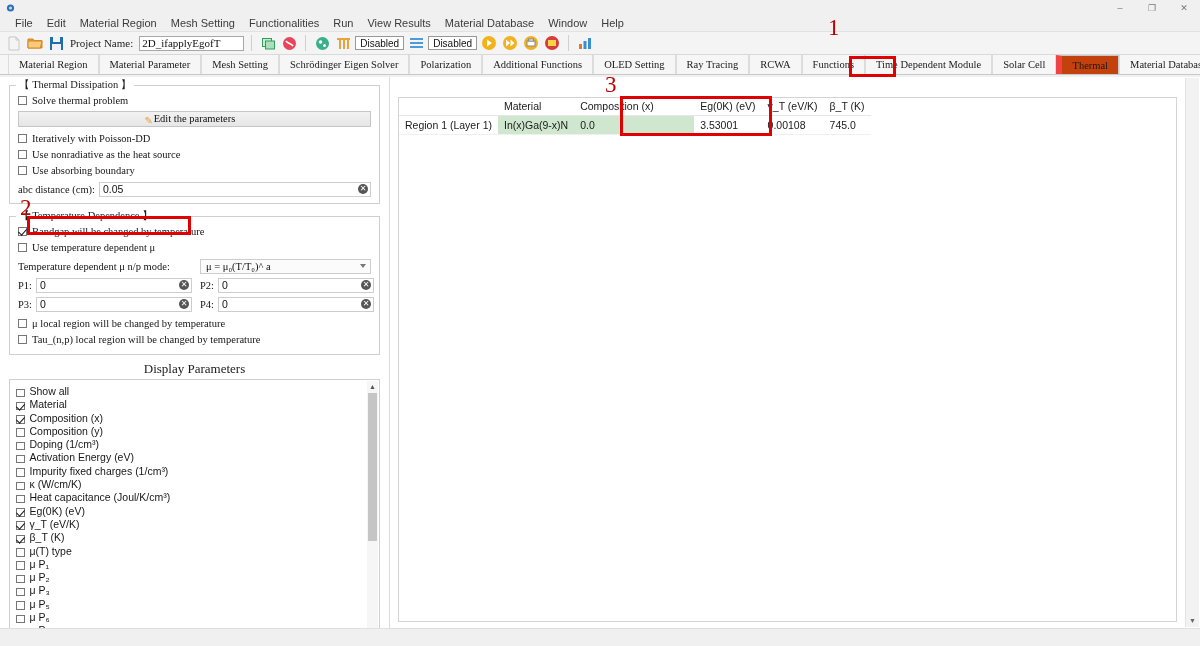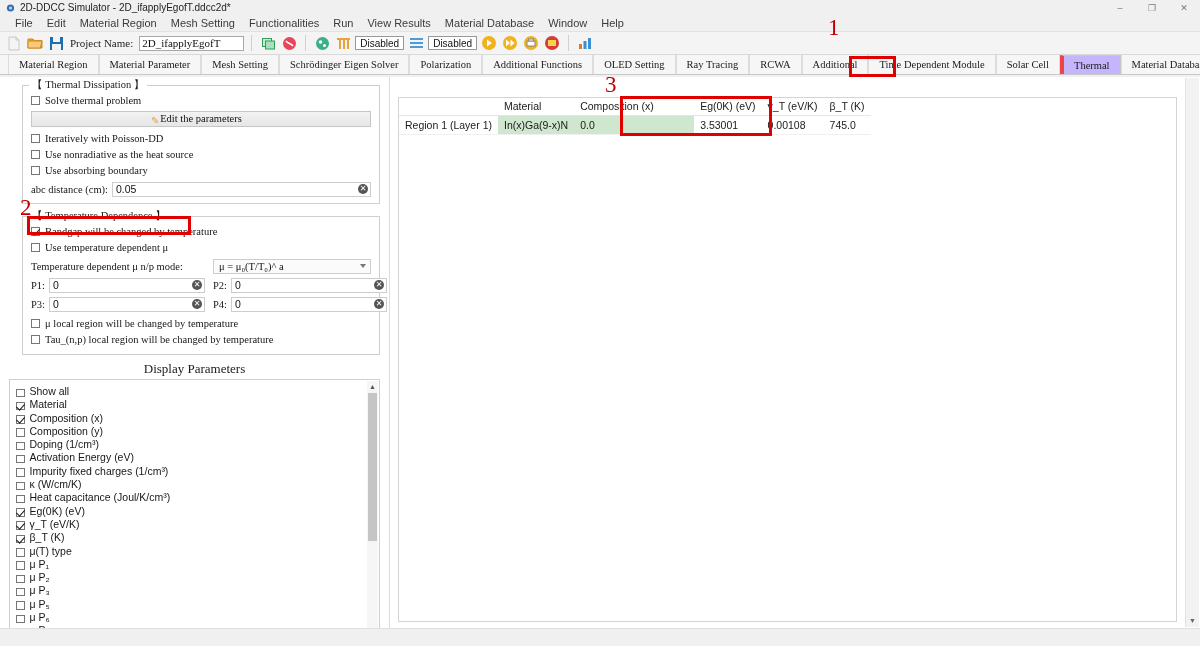--- a/index.html
+++ b/index.html
@@ -125,23 +125,23 @@
     padding: 0 10px;
     height: 19px;
     line-height: 19px;
     border-left: 1px solid #dcdcdc;
     border-right: 1px solid #dcdcdc;
     background: #f6f6f6;
     white-space: nowrap;
     font-family: "Liberation Serif", serif;
   }
   .tab.active {
-    background: #c4b5fd;
+    background: #c2410c;
     border-top: 1px solid #c9c9c9;
-    border-left: 4px solid #ef4444;
+    border-left: 6px solid #ef4444;
     border-right: 1px solid #c9c9c9;
   }
 
   
   .content {
     position: absolute;
     left: 0; top: 77px;
     width: 1200px; height: 551px;
     background: #f0f0f0;
     display: flex;
@@ -155,21 +155,21 @@
   }
   .rightpanel {
     flex: 1;
     background: #ffffff;
     position: relative;
   }
 
   
   .group {
     border: 1px solid #cfcfcf;
-    margin: 4px 1px 0 14px;
+    margin: 4px 1px 0 1px;
     padding: 6px 8px 6px 8px;
     position: relative;
     background: #fff;
   }
   .group-title {
     position: absolute;
     top: -8px; left: 6px;
     background: #fff;
     padding: 0 3px;
     font-size: 10.5px;
@@ -429,21 +429,20 @@
 
 <div id="app">
 
   <div class="titlebar">
     <span class="appicon">
       <svg width="10" height="10" viewBox="0 0 10 10">
         <circle cx="4.5" cy="5" r="3.6" fill="#2f6fb5"></circle>
         <circle cx="4.5" cy="5" r="1.6" fill="#bcd8f0"></circle>
       </svg>
     </span>
-    <span class="title-text">2D-DDCC Simulator - 2D_ifapplyEgofT.ddcc2d*</span>
     <div class="wincontrols">
       <div>–</div>
       <div>❐</div>
       <div>✕</div>
     </div>
   </div>
 
   <div class="menubar">
     <span class="mi">File</span>
     <span class="mi">Edit</span>
@@ -556,21 +555,21 @@
   <div class="tabbar">
     <span class="tab">Material Region</span>
     <span class="tab">Material Parameter</span>
     <span class="tab">Mesh Setting</span>
     <span class="tab">Schrödinger Eigen Solver</span>
     <span class="tab">Polarization</span>
     <span class="tab">Additional Functions</span>
     <span class="tab">OLED Setting</span>
     <span class="tab">Ray Tracing</span>
     <span class="tab">RCWA</span>
-    <span class="tab">Additional</span>
+    <span class="tab">Functions</span>
     <span class="tab">Time Dependent Module</span>
     <span class="tab">Solar Cell</span>
     <span class="tab active" id="thermal-tab">Thermal</span>
     <span class="tab">Material Database</span>
 
   </div>
 
   <div class="content">
 
     <div class="leftpanel">

